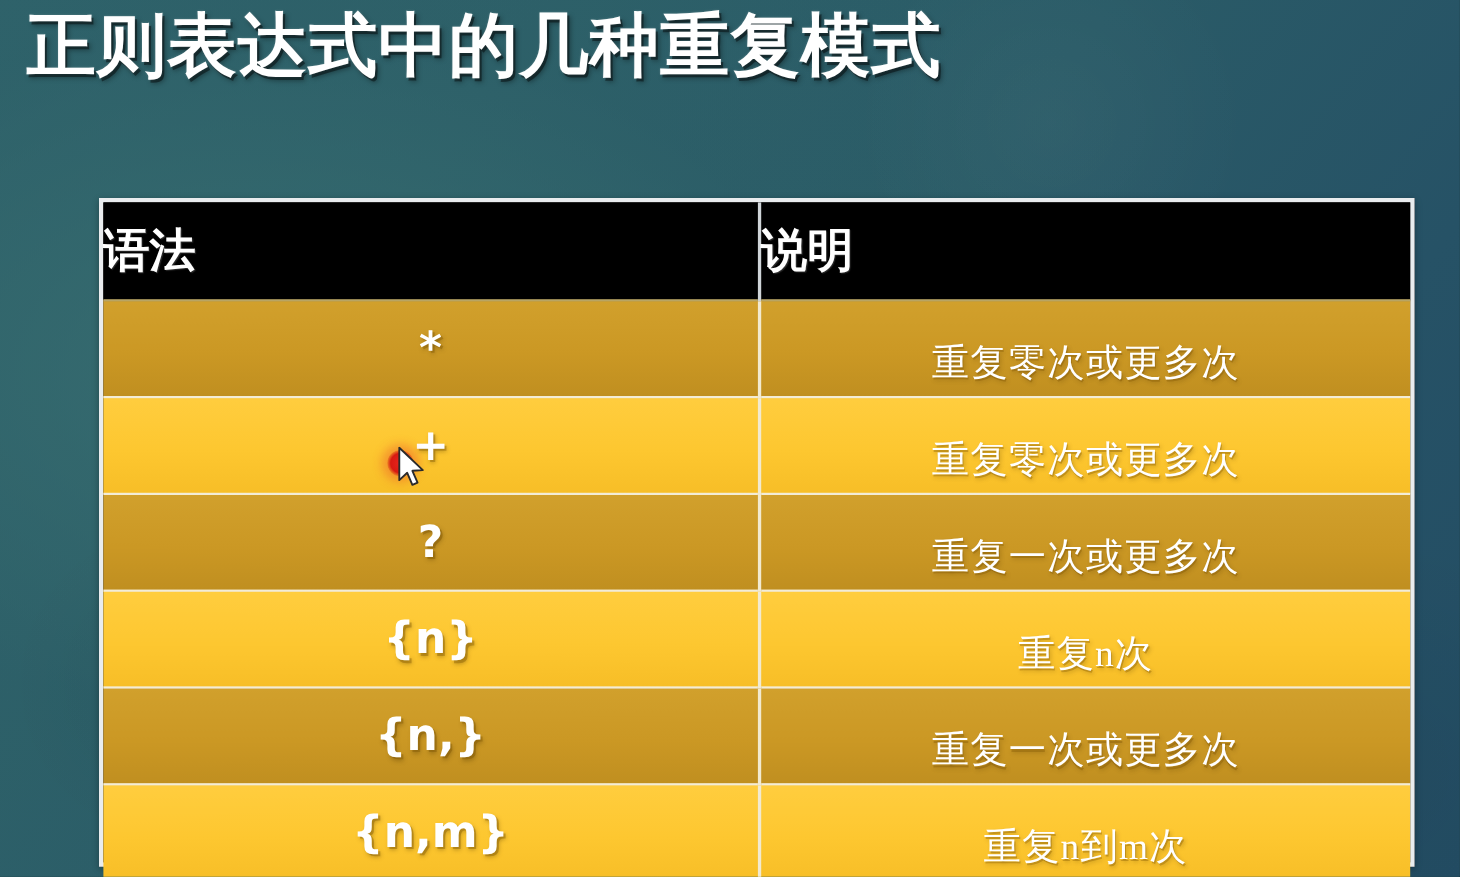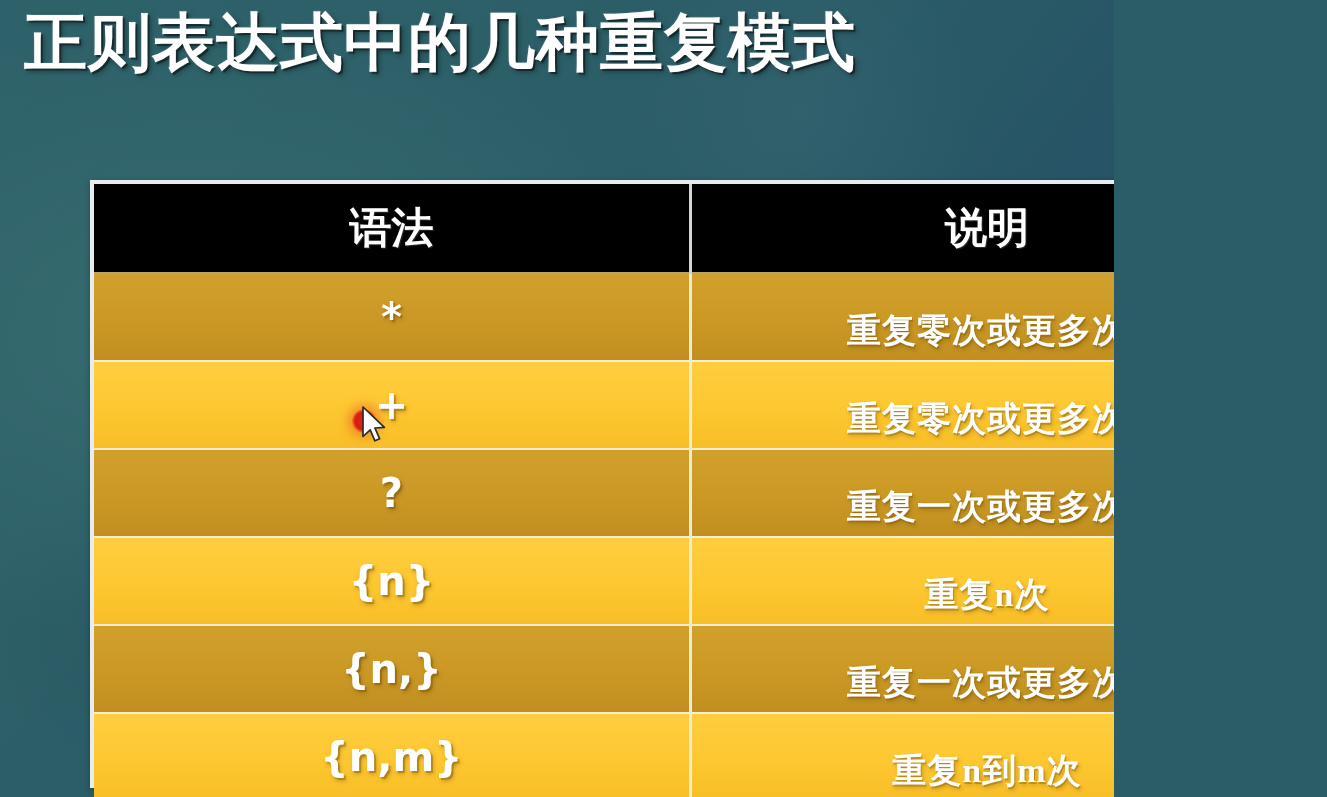--- a/index.html
+++ b/index.html
@@ -9,21 +9,21 @@
   body {
     width: 1327px;
     height: 797px;
     overflow: hidden;
     font-family: "Liberation Sans", sans-serif;
     background: #2b5d68;
   }
 
   #slide {
     position: relative;
-    width: 1114px;
+    width: 1327px;
     height: 797px;
     background:
       radial-gradient(ellipse 1100px 700px at 18% 42%, rgba(56,110,113,0.85) 0%, rgba(45,95,103,0.35) 45%, rgba(36,80,98,0.0) 78%),
       linear-gradient(128deg, #2f636b 0%, #2d6069 26%, #2a5b67 52%, #265266 76%, #234d64 100%);
     overflow: hidden;
   }
 
   
   #slide::before {
     content: "";
@@ -78,21 +78,21 @@
   }
   table.grid col.c-syntax { width: 50.2%; }
   table.grid col.c-desc   { width: 49.8%; }
 
   thead th {
     background: #000000;
     color: #ffffff;
     height: 88px;
     font-size: 42px;
     font-weight: bold;
-    text-align: center;
+    text-align: left;
     vertical-align: middle;
     padding: 0;
     font-family: "Liberation Serif", "DejaVu Serif", serif;
     text-shadow: 1px 1px 1px rgba(255,255,255,0.18);
     border-right: 3px solid #cfd4d8;
   }
   thead th.last { border-right: none; font-family: Liberation Serif, serif; }
   thead tr { border-bottom: 2px solid #b9a564; }
 
   tbody td {
@@ -121,21 +121,21 @@
     font-size: 40px;
     line-height: 1;
     color: #ffffff;
     text-shadow:
       2px 2px 0 rgba(120,80,0,0.35),
       2px 3px 4px rgba(90,60,0,0.35);
   }
   .desc-text {
     display: block;
     font-family: "Liberation Serif", "DejaVu Serif", serif;
-    font-weight: bold;
+    font-weight: normal;
     font-size: 34px;
     line-height: 1;
     color: #ffffff;
     letter-spacing: 1px;
     text-shadow:
       1px 2px 0 rgba(120,80,0,0.33),
       2px 3px 4px rgba(90,60,0,0.30);
     margin-top: 28px;
   }
 

